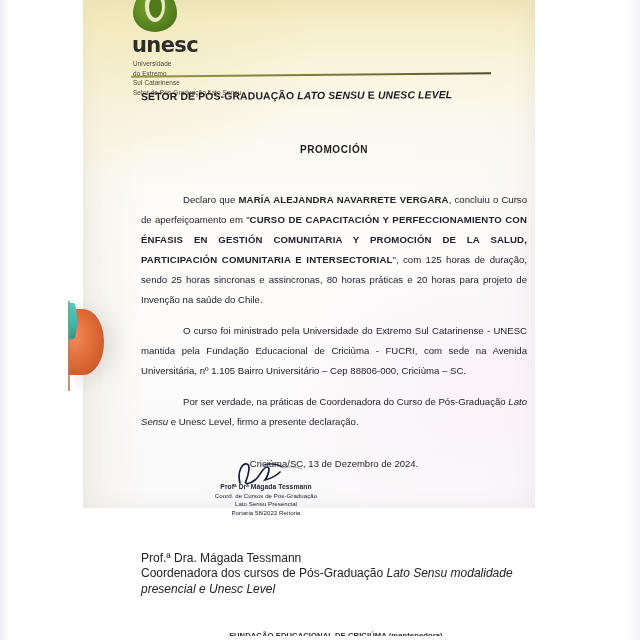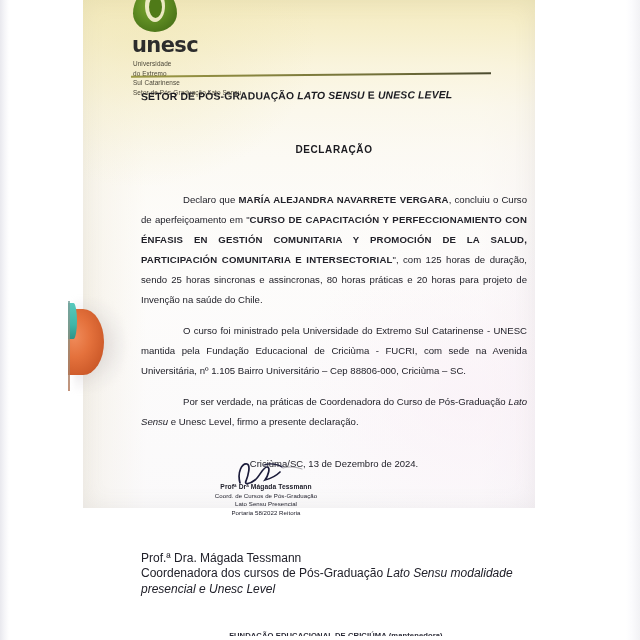--- a/index.html
+++ b/index.html
@@ -317,21 +317,21 @@
         <div class="logo-sub">Universidade</div>
         <div class="logo-sub">do Extremo</div>
         <div class="logo-sub">Sul Catarinense</div>
         <div class="logo-sub strong">Setor de Pós-Graduação Lato Sensu</div>
       </div>
 
       <div class="rule"></div>
 
       <div class="doc-title"><span>SETOR DE PÓS-GRADUAÇÃO </span><span class="it">LATO SENSU</span><span> E </span><span class="it">UNESC LEVEL</span></div>
 
-      <div class="decl-heading">DECLARAÇÃO</div>
+      <div class="decl-heading">PROMOCIÓN</div>
 
       <div class="body-block">
 
         <p class="para"><span>Declaro que </span><b>MARÍA ALEJANDRA NAVARRETE VERGARA</b><span>, concluiu o Curso de aperfeiçoamento em "</span><b>CURSO DE CAPACITACIÓN Y PERFECCIONAMIENTO CON ÉNFASIS EN GESTIÓN COMUNITARIA Y PROMOCIÓN DE LA SALUD, PARTICIPACIÓN COMUNITARIA E INTERSECTORIAL</b><span>", com 125 horas de duração, sendo 25 horas sincronas e assincronas, 80 horas práticas e 20 horas para projeto de Invenção na saúde do Chile.</span></p>
 
         <p class="para">O curso foi ministrado pela Universidade do Extremo Sul Catarinense - UNESC mantida pela Fundação Educacional de Criciùma - FUCRI, com sede na Avenida Universitária, nº 1.105 Bairro Universitário – Cep 88806-000, Criciùma – SC.</p>
 
         <p class="para"><span>Por ser verdade, na práticas de Coordenadora do Curso de Pós-Graduação </span><i>Lato Sensu</i><span> e Unesc Level, firmo a presente declaração.</span></p>
       </div>
 

